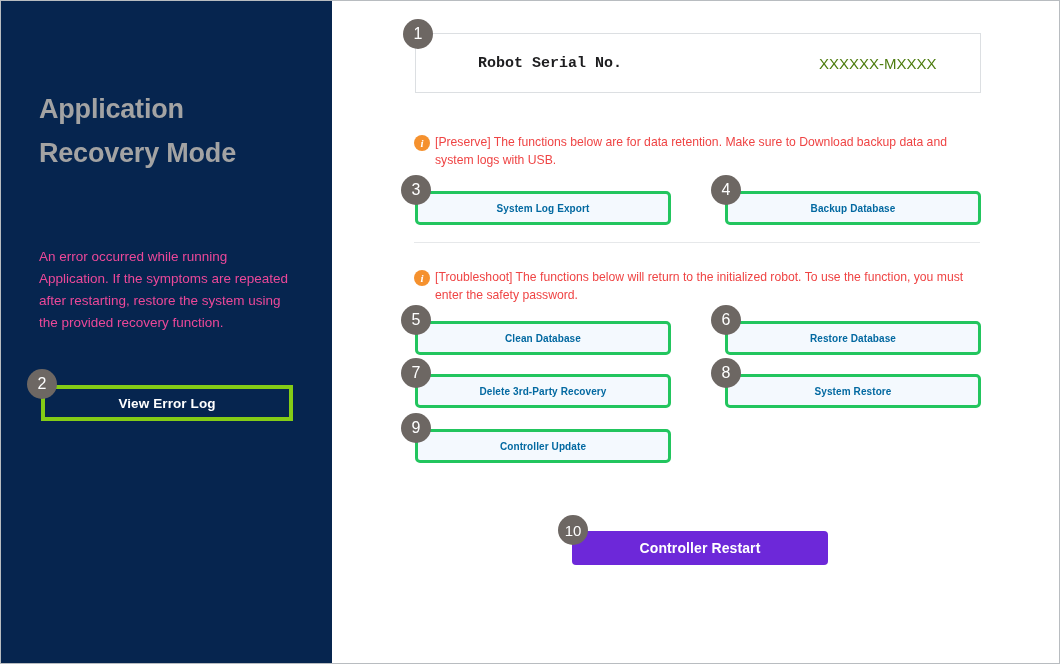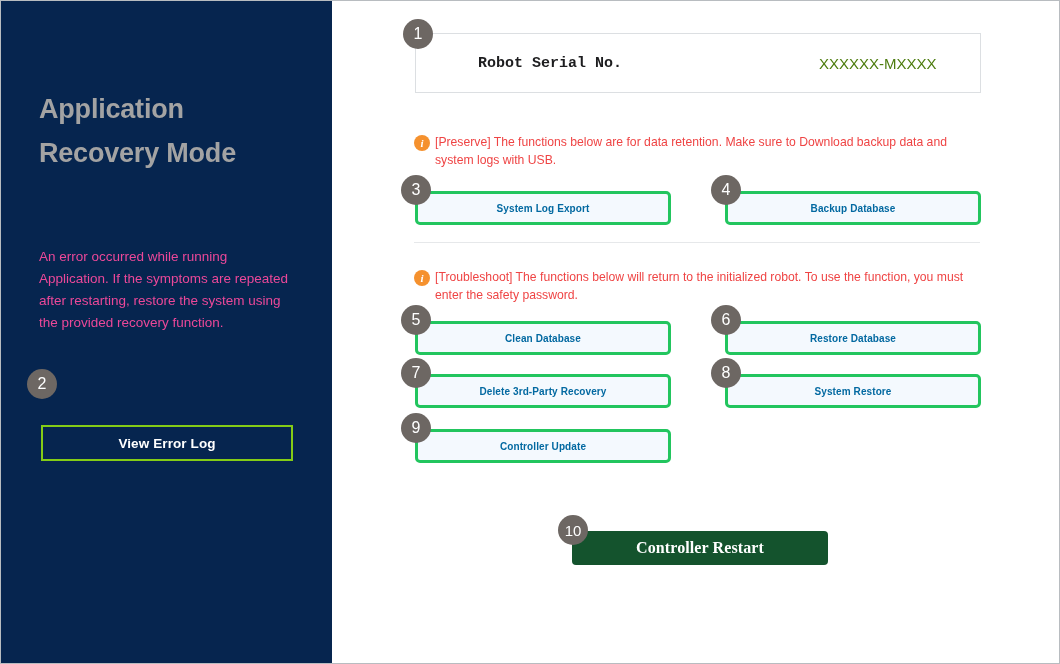--- a/index.html
+++ b/index.html
@@ -58,28 +58,27 @@
     top: 384px;
     left: 40px;
     width: 252px;
     height: 36px;
   }
 
   #error-log-btn {
     width: 100%;
     height: 100%;
     background: transparent;
-    border: 2px solid #84cc16;
+    border: 4px solid #84cc16;
     color: #ffffff;
     font-family: "Liberation Sans", sans-serif;
     font-size: 13.5px;
     font-weight: bold;
     cursor: pointer;
     letter-spacing: 0.1px;
-    margin-top: 40px;
   }
 
   
   #main {
     position: relative;
     flex: 1 1 auto;
     height: 100%;
     background: #ffffff;
   }
 
@@ -208,24 +207,24 @@
     left: 240px;
     top: 530px;
     width: 256px;
     height: 34px;
   }
   #restart-btn {
     width: 100%;
     height: 100%;
     border: none;
     border-radius: 4px;
-    background: #14532d;
+    background: #6d28d9;
     color: #ffffff;
-    font-family: Liberation Serif, serif;
-    font-size: 16px;
+    font-family: Liberation Sans, sans-serif;
+    font-size: 14px;
     font-weight: bold;
     cursor: pointer;
     letter-spacing: 0.1px;
   }
   #restart-wrap .badge { left: -14px; top: -16px; }
 </style>
 </head>
 <body>
 
 <div id="page">

